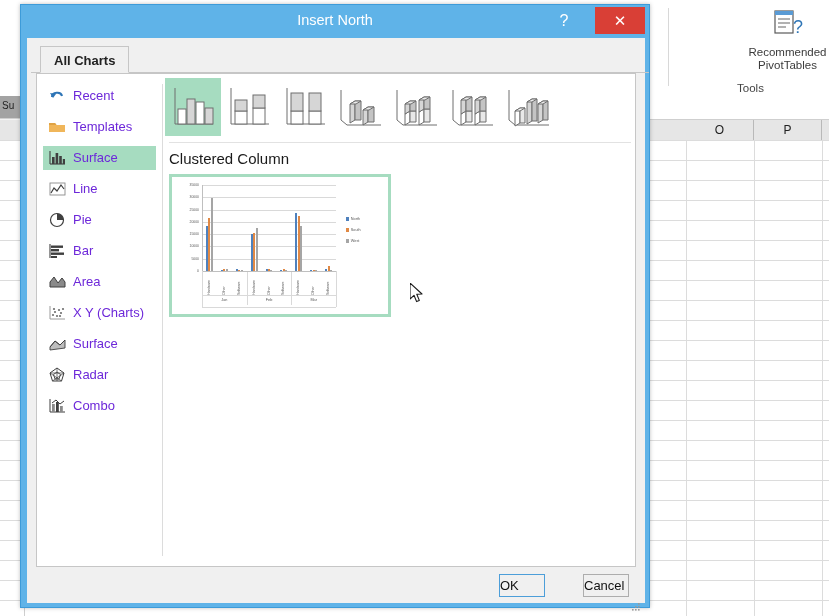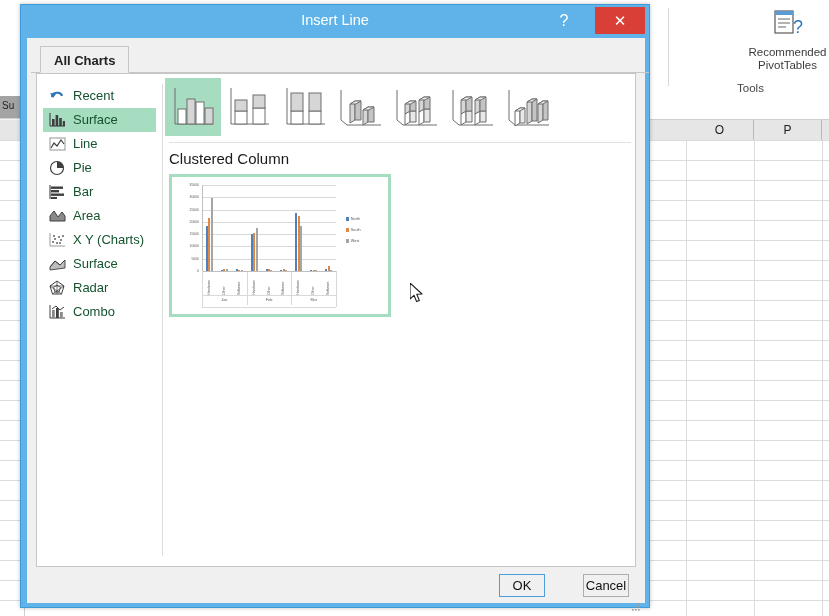--- a/index.html
+++ b/index.html
@@ -57,21 +57,21 @@
   .tab-underline{position:absolute;left:0;top:26px;width:618px;height:1px;background:#c6c6c6;}
   .tab-item{position:absolute;left:9px;top:0;height:27px;padding:0 13px;line-height:27px;font-size:13px;color:#222;
             background:#f0f0f0;border:1px solid #c6c6c6;border-bottom:1px solid #f0f0f0;box-sizing:border-box;cursor:default;}
 
   
   .inner-panel{position:absolute;left:9px;top:35px;width:600px;height:494px;background:#ffffff;border:1px solid #c6c6c6;box-sizing:border-box;}
 
   
   .cat-list{position:absolute;left:0;top:0;width:125px;height:492px;background:#fff;}
   .cat-divider{position:absolute;left:125px;top:10px;width:1px;height:472px;background:#dcdcdc;}
-  .cat-item{position:relative;height:24px;margin:0 6px;padding-left:30px;line-height:24px;font-size:13px;color:#14532d;cursor:default;white-space:nowrap;}
+  .cat-item{position:relative;height:24px;margin:7px 6px;padding-left:30px;line-height:24px;font-size:13px;color:#6d28d9;cursor:default;white-space:nowrap;}
   .cat-item.selected{background:#a6dcc0;}
   .cat-icon{position:absolute;left:5px;top:3px;width:18px;height:18px;}
 
   
   .thumb-row{position:absolute;left:128px;top:2px;width:470px;height:62px;}
   .thumb{position:absolute;top:2px;width:56px;height:58px;box-sizing:border-box;cursor:default;}
   .thumb.selected{background:#a6dcc0;}
   .thumb-sep{position:absolute;left:132px;top:68px;width:462px;height:1px;background:#e2e2e2;}
 
   
@@ -86,21 +86,21 @@
   .mc-bar{position:absolute;bottom:0;}
   .mc-catlabel{position:absolute;font-size:3.6px;color:#595959;white-space:nowrap;
     writing-mode:vertical-rl;transform:rotate(180deg);transform-origin:center;letter-spacing:-0.1px;}
   .mc-grouplabel{position:absolute;font-size:3.8px;color:#595959;text-align:center;}
   .mc-sep{position:absolute;width:1px;background:#d9d9d9;}
   .mc-legend-item{position:absolute;font-size:3.8px;color:#595959;white-space:nowrap;}
   .mc-legend-swatch{display:inline-block;width:3.2px;height:3.2px;margin-right:1.6px;vertical-align:middle;}
 
   
   .dlg-footer{position:absolute;left:0;top:536px;width:618px;height:29px;}
-  .dlg-btn{position:absolute;top:0;width:46px;height:23px;line-height:21px;text-align:center;font-size:13px;
+  .dlg-btn{position:absolute;top:0;width:46px;height:23px;line-height:21px;font-size:13px;
            background:#f0f0f0;border:1px solid #adadad;box-sizing:border-box;color:#111;cursor:default;}
   #ok-button{left:472px;border:1px solid #4c9ed9;}
   #cancel-button{left:556px;}
   .resize-grip{position:absolute;left:605px;top:24px;width:9px;height:9px;}
 
   
   #mouse-cursor{position:absolute;left:410px;top:283px;width:14px;height:21px;pointer-events:none;}
 </style>
 </head>
 <body>
@@ -172,21 +172,21 @@
     <div class="grid-hline" style="top:460px;"></div>
     <div class="grid-vline" style="left:686px;"></div>
     <div class="grid-vline" style="left:754px;"></div>
     <div class="grid-vline" style="left:822px;"></div>
   </div>
 </div>
 
 <div id="insert-chart-dialog">
 
   <div class="dlg-titlebar">
-    <div class="dlg-title">Insert Line</div>
+    <div class="dlg-title">Insert North</div>
     <div class="dlg-help">?</div>
     <div class="dlg-close">✕</div>
   </div>
 
   <div class="dlg-body">
 
     <div class="tab-strip">
       <div class="tab-underline"></div>
       <div class="tab-item">All Charts</div>
     </div>
@@ -198,20 +198,29 @@
         <div class="cat-item" style="margin-top:10px;">
           <span class="cat-icon">
             <svg width="18" height="18" viewBox="0 0 18 18">
               <path d="M4 10 C4 5, 13 4, 14 9" stroke="#2e75b6" stroke-width="2" fill="none"></path>
               <path d="M2 6 L5 11 L8 7 Z" fill="#2e75b6"></path>
             </svg>
           </span>
           <span>Recent</span>
         </div>
 
+        <div class="cat-item">
+          <span class="cat-icon">
+            <svg width="18" height="18" viewBox="0 0 18 18">
+              <path d="M1 5 L7 5 L8.5 7 L17 7 L17 14 L1 14 Z" fill="#f0b65a"></path>
+              <path d="M1 5 L7 5 L8.5 7 L1 7 Z" fill="#e0a344"></path>
+            </svg>
+          </span>
+          <span>Templates</span>
+        </div>
 
         <div class="cat-item selected">
           <span class="cat-icon">
             <svg width="18" height="18" viewBox="0 0 18 18">
               <line x1="2" y1="2" x2="2" y2="15" stroke="#3f3f3f" stroke-width="1.1"></line>
               <line x1="2" y1="15" x2="17" y2="15" stroke="#3f3f3f" stroke-width="1.1"></line>
               <rect x="4" y="8" width="2.6" height="7" fill="#3f3f3f"></rect>
               <rect x="7.6" y="4" width="2.6" height="11" fill="#3f3f3f"></rect>
               <rect x="11.2" y="7" width="2.6" height="8" fill="#3f3f3f"></rect>
               <rect x="14.8" y="10" width="2.2" height="5" fill="#3f3f3f"></rect>

